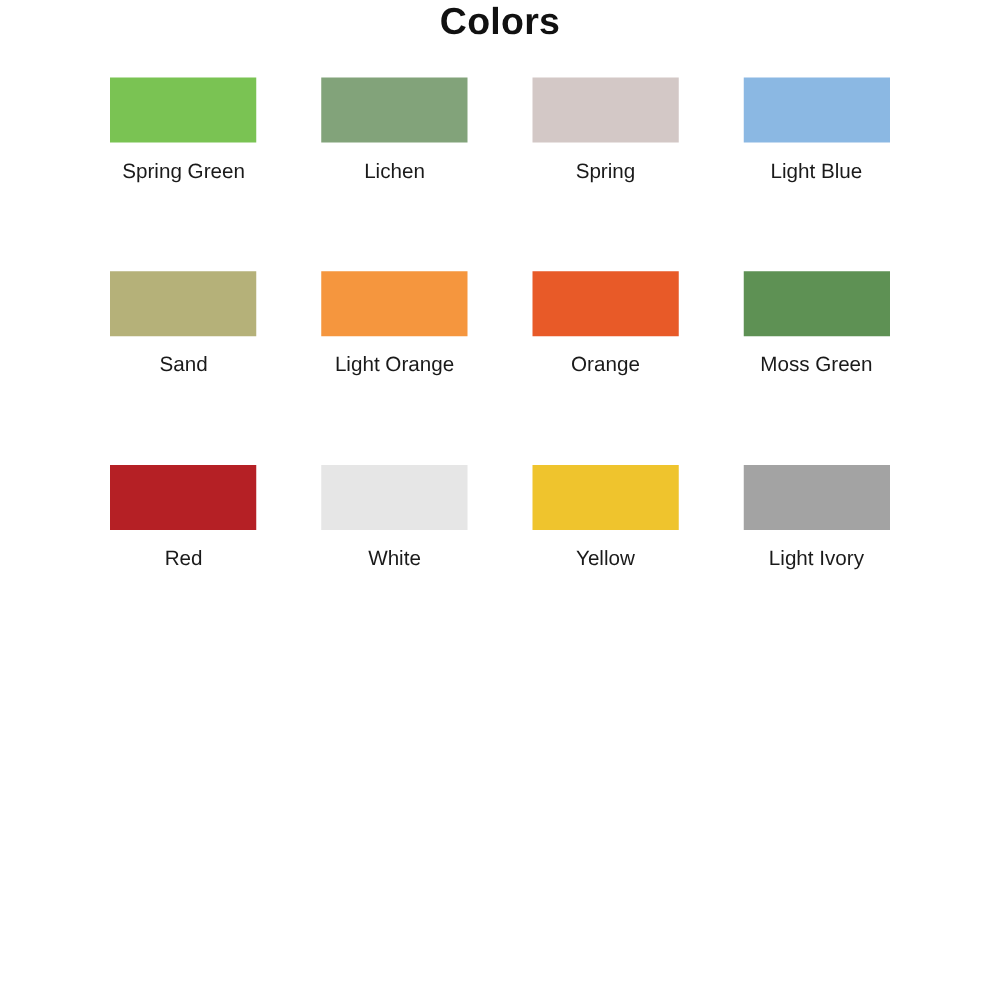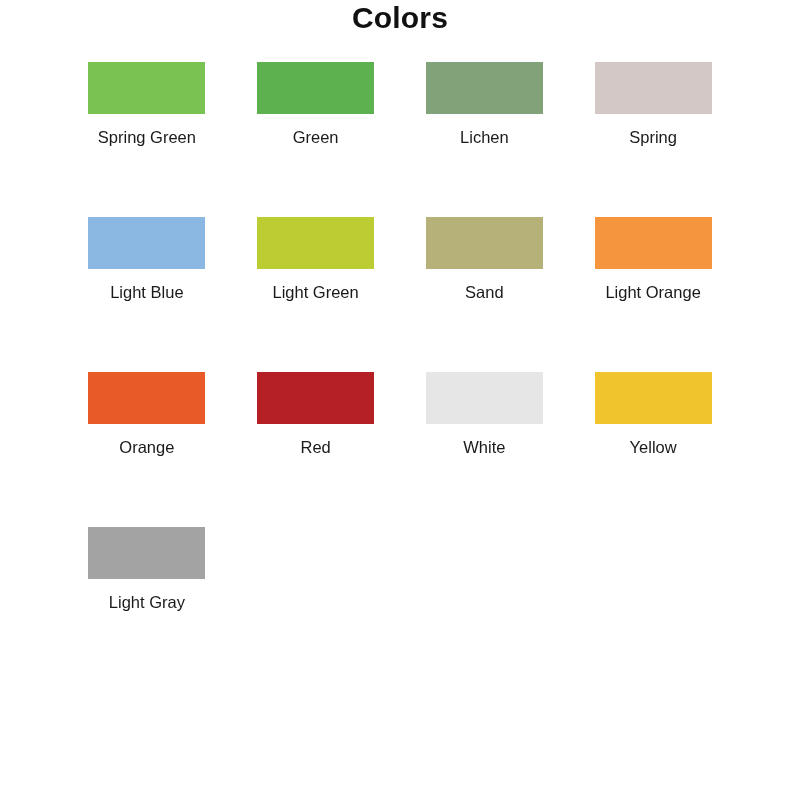--- a/index.html
+++ b/index.html
@@ -72,62 +72,58 @@
 <div class="page">
 
   <h1 class="page-title">Colors</h1>
 
   <div class="swatch-grid" id="swatch-grid">
       <div class="swatch-cell">
         <div class="swatch-chip" style="background-color: rgb(122, 195, 83);"></div>
         <div class="swatch-label">Spring Green</div>
       </div>
       <div class="swatch-cell">
-        <div class="swatch-chip" style="background-color: rgb(93, 177, 78);"></div>
-        <div class="swatch-label">Green</div>
-      </div>
-      <div class="swatch-cell">
         <div class="swatch-chip" style="background-color: rgb(130, 163, 122);"></div>
         <div class="swatch-label">Lichen</div>
       </div>
       <div class="swatch-cell">
         <div class="swatch-chip" style="background-color: rgb(211, 200, 198);"></div>
         <div class="swatch-label">Spring</div>
       </div>
       <div class="swatch-cell">
         <div class="swatch-chip" style="background-color: rgb(139, 184, 227);"></div>
         <div class="swatch-label">Light Blue</div>
       </div>
       <div class="swatch-cell">
-        <div class="swatch-chip" style="background-color: rgb(188, 205, 51);"></div>
-        <div class="swatch-label">Light Green</div>
-      </div>
-      <div class="swatch-cell">
         <div class="swatch-chip" style="background-color: rgb(181, 177, 121);"></div>
         <div class="swatch-label">Sand</div>
       </div>
       <div class="swatch-cell">
         <div class="swatch-chip" style="background-color: rgb(245, 150, 62);"></div>
         <div class="swatch-label">Light Orange</div>
       </div>
       <div class="swatch-cell">
         <div class="swatch-chip" style="background-color: rgb(232, 90, 40);"></div>
         <div class="swatch-label">Orange</div>
+      </div>
+      <div class="swatch-cell">
+        <div class="swatch-chip" style="background-color: rgb(94, 145, 84);"></div>
+        <div class="swatch-label">Moss Green</div>
       </div>
       <div class="swatch-cell">
         <div class="swatch-chip" style="background-color: rgb(181, 32, 37);"></div>
         <div class="swatch-label">Red</div>
       </div>
       <div class="swatch-cell">
         <div class="swatch-chip" style="background-color: rgb(230, 230, 230);"></div>
         <div class="swatch-label">White</div>
       </div>
       <div class="swatch-cell">
         <div class="swatch-chip" style="background-color: rgb(239, 196, 45);"></div>
         <div class="swatch-label">Yellow</div>
       </div>
       <div class="swatch-cell">
         <div class="swatch-chip" style="background-color: rgb(163, 163, 163);"></div>
-        <div class="swatch-label">Light Gray</div>
+        <div class="swatch-label">Light Ivory</div>
       </div>
     </div>
 
 </div>
 
 </body></html>

